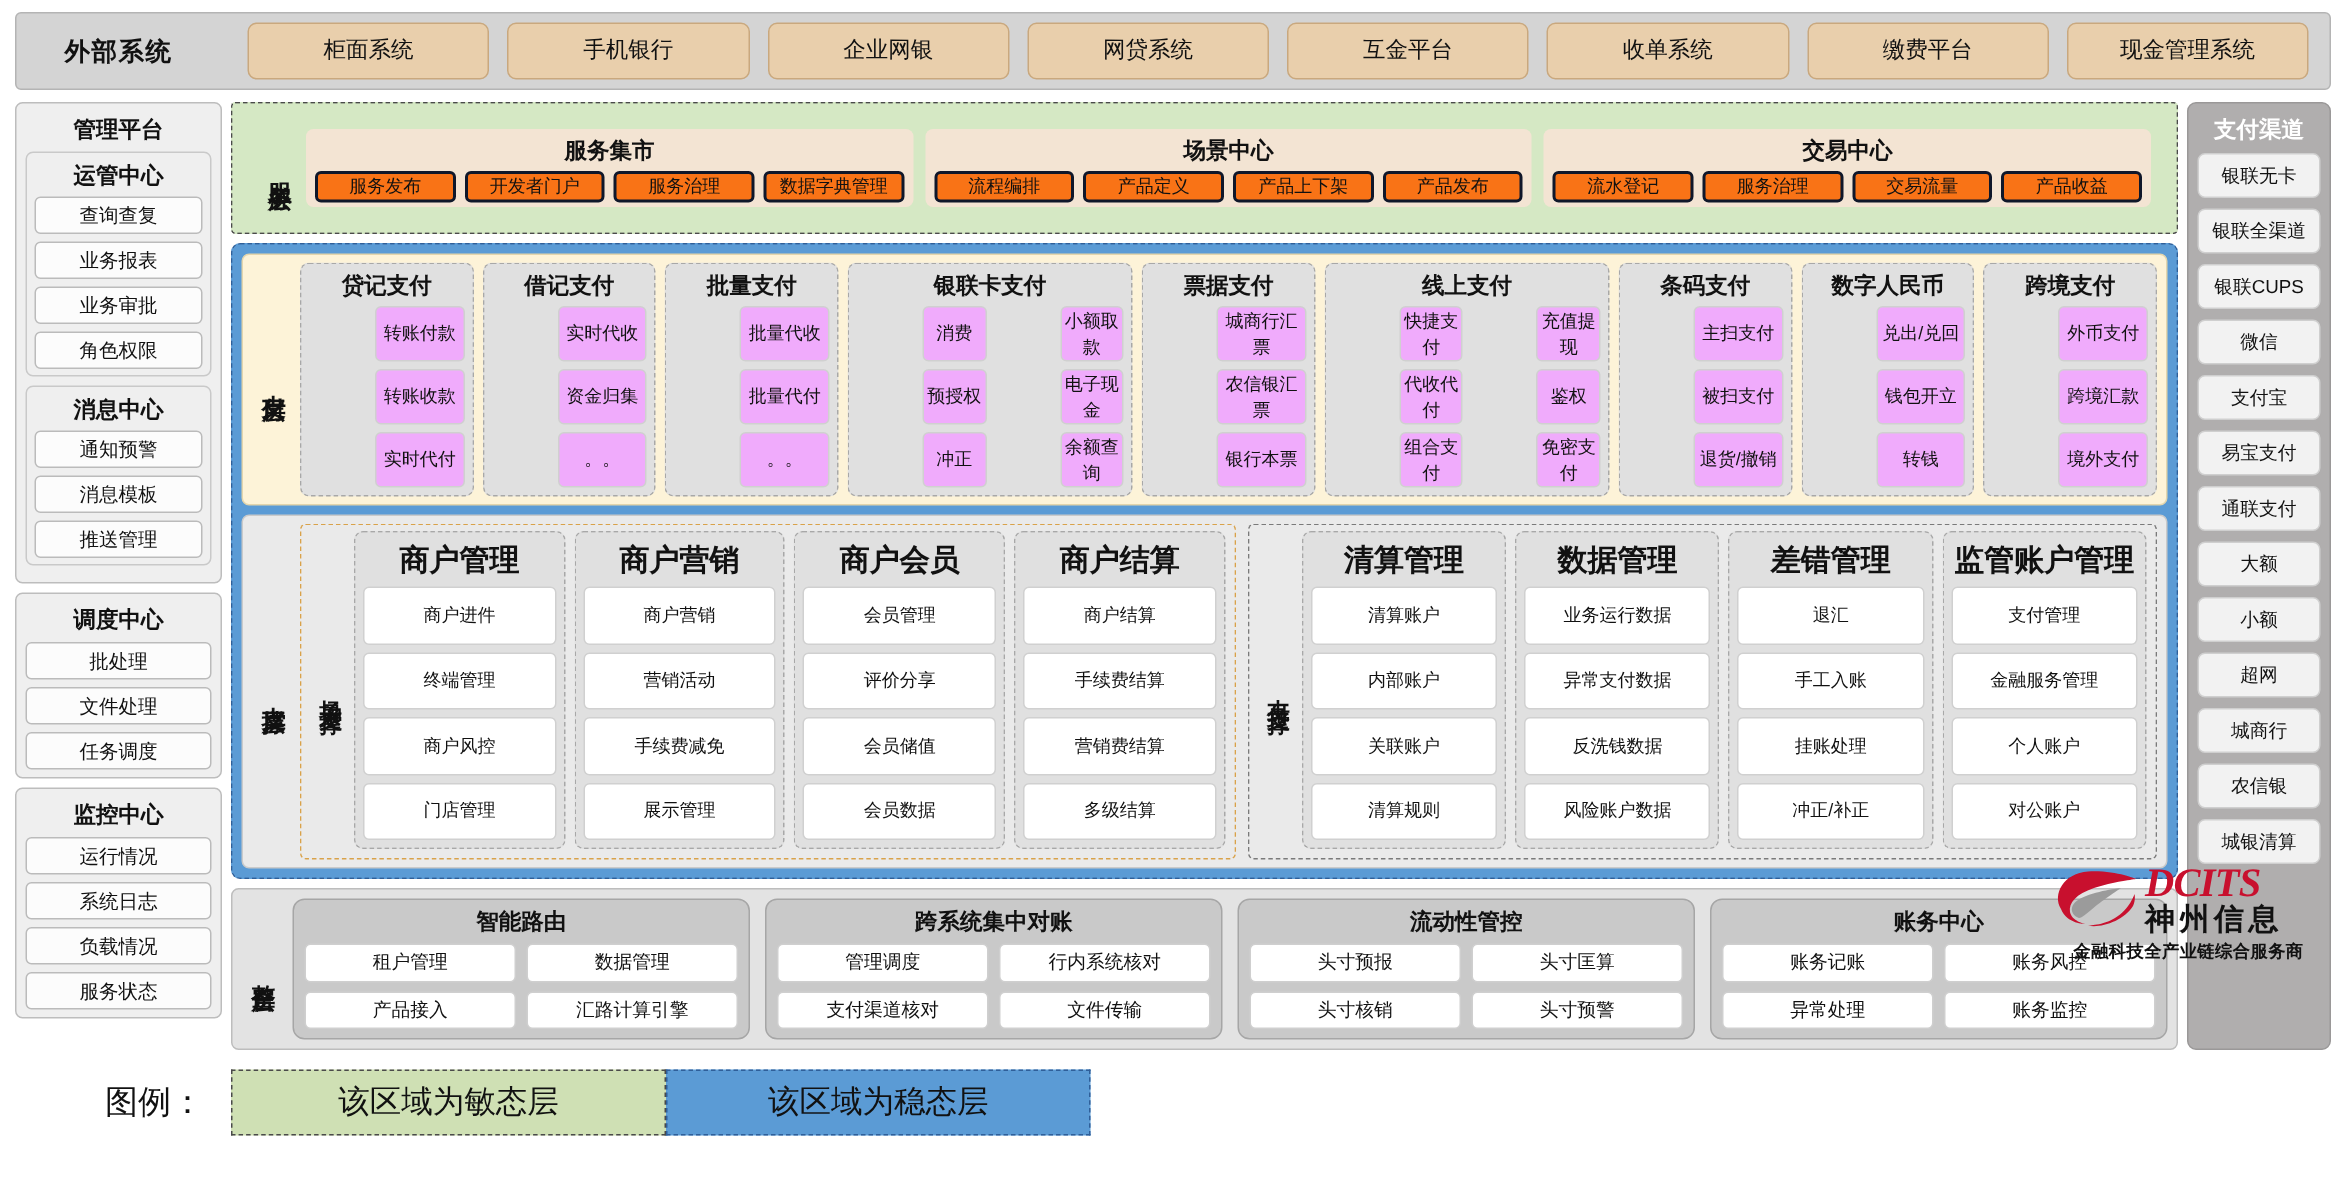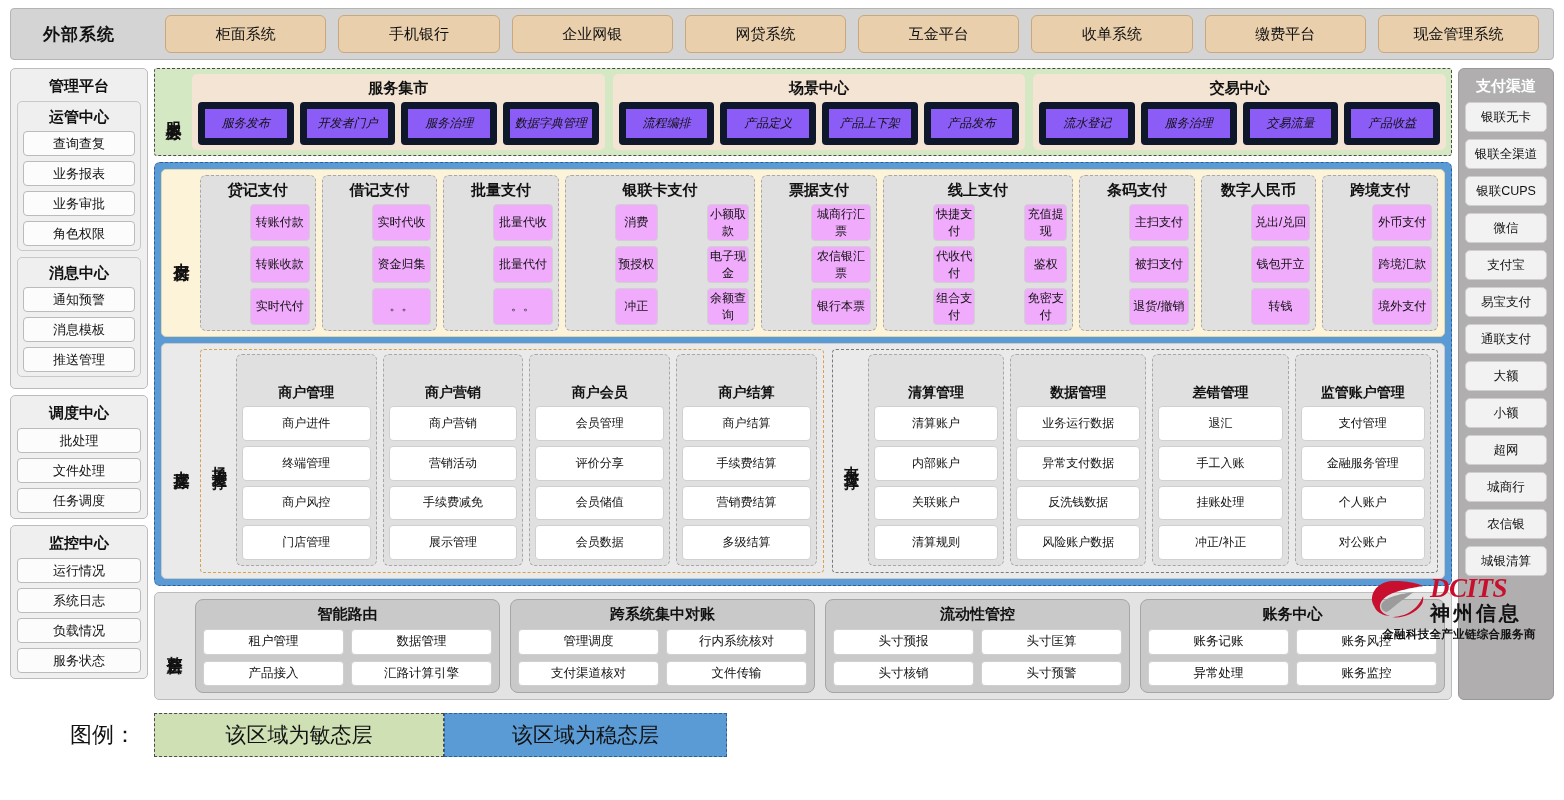--- a/index.html
+++ b/index.html
@@ -60,38 +60,38 @@
     height:25px; line-height:23px; margin-bottom:5px;
   }
   .cell:last-child { margin-bottom:0; }
 
   
   .center-col { flex:1; display:flex; flex-direction:column; gap:6px; min-width:0; }
 
   
   .service-layer {
     background:#d5e8c4; border:1px dashed #4a4a4a; border-radius:3px;
-    display:flex; align-items:stretch; padding:5px; gap:6px; height:88px;
+    display:flex; align-items:stretch; padding:17px; gap:6px; height:88px;
   }
   .vlabel {
     writing-mode:vertical-rl; text-orientation:upright;
     font-weight:bold; font-size:16px; letter-spacing:2px;
     display:flex; align-items:center; justify-content:center;
     width:26px; flex:none;
   }
   .svc-group {
     flex:1; background:#f3e4d3; border-radius:5px;
     display:flex; flex-direction:column; padding:3px 6px 5px; min-width:0;
   }
   .svc-title { text-align:center; font-weight:bold; font-size:15px; padding:2px 0 4px; }
   .svc-items { display:flex; gap:6px; flex:1; }
   .svc-item {
-    flex:1; background:#8b5cf6; border:7px solid #0f172a; border-radius:4px;
+    flex:1; background:#f97316; border:2px solid #0f172a; border-radius:4px;
     font-size:12px; display:flex; align-items:center; justify-content:center;
-    text-align:center; min-width:0; padding:0 2px;font-style:italic;
+    text-align:center; min-width:0; padding:0 2px;
   }
 
   
   .stable-block {
     background:#5b9bd5; border:1px dashed #2f5f99; border-radius:6px;
     padding:6px; display:flex; flex-direction:column; gap:6px; flex:1; min-height:0;
   }
 
   
   .pay-layer {
@@ -127,21 +127,21 @@
     writing-mode:vertical-rl; text-orientation:upright;
     font-weight:bold; font-size:15px; letter-spacing:3px;
     display:flex; align-items:center; justify-content:center;
     width:24px; flex:none;
   }
   .sup-cols { display:flex; flex:1; gap:6px; min-width:0; }
   .sup-col {
     flex:1; background:#e0e0e0; border:1px dashed #a8a8a8; border-radius:6px;
     display:flex; flex-direction:column; padding:3px 5px 5px; min-width:0;
   }
-  .sc-title { text-align:center; font-weight:bold; font-size:14px; padding:2px 0 4px;margin-top:24px; }
+  .sc-title { text-align:center; font-weight:bold; font-size:20px; padding:2px 0 4px; }
   .sc-list { display:flex; flex-direction:column; gap:5px; flex:1; }
   .sc-cell {
     flex:1; background:#fff; border:1px solid #d0d0d0; border-radius:4px;
     font-size:12px; display:flex; align-items:center; justify-content:center;
     text-align:center; padding:0 1px;
   }
 
   
   .integ-layer {
     background:#e3e3e3; border:1px solid #bdbdbd; border-radius:5px;

